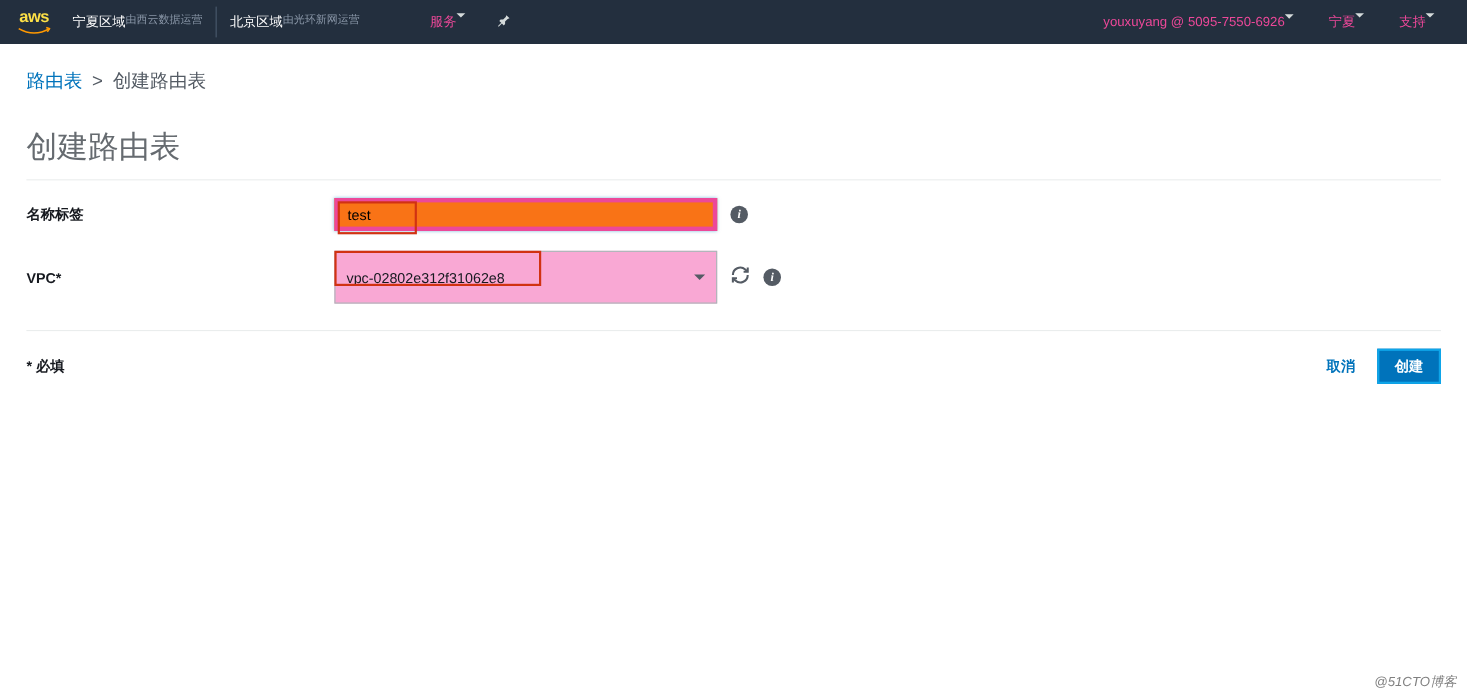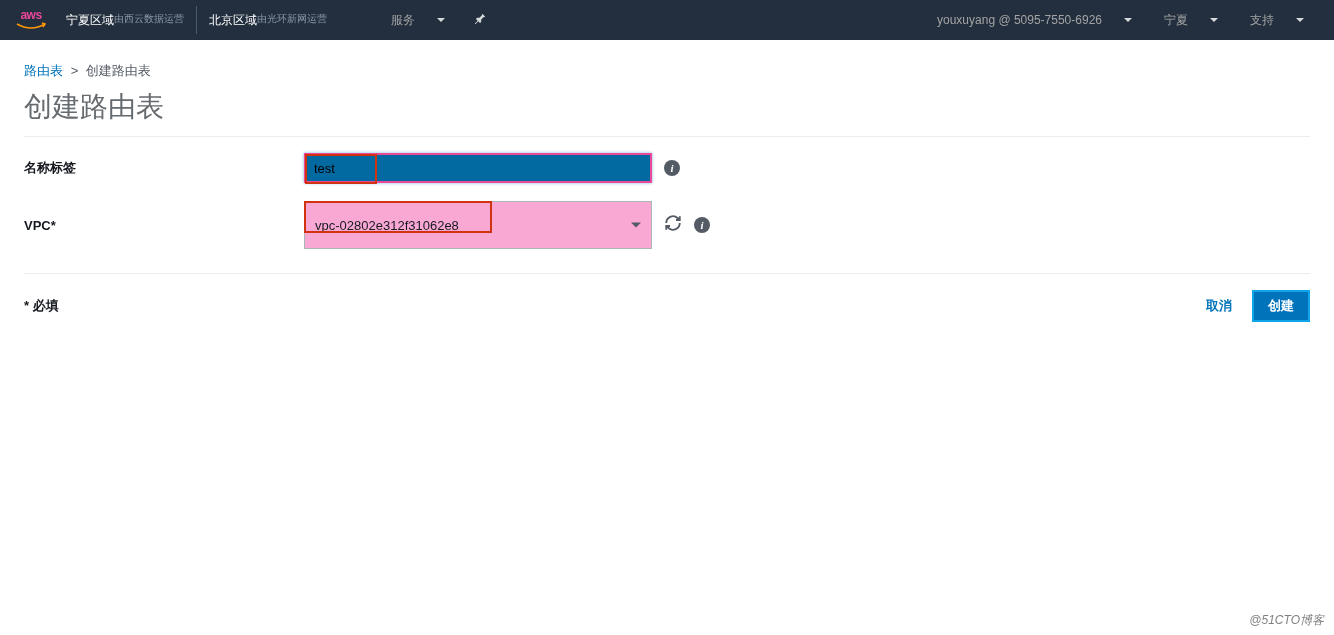--- a/index.html
+++ b/index.html
@@ -10,47 +10,47 @@
       background: #232f3e;
       color: #fff;
       display: flex;
       align-items: center;
       height: 40px;
       padding: 0 16px;
       font-size: 12px;
     }
     .nav-left { display: flex; align-items: center; gap: 0; }
     .aws-logo { display: flex; align-items: center; margin-right: 10px; }
-    .aws-logo-text { color: #ec4899; font-weight: bold; font-size: 12px; letter-spacing: -0.5px; text-align: right; }
+    .aws-logo-text { color: #fde047; font-weight: bold; font-size: 15px; letter-spacing: -0.5px; text-align: right; }
     .region-block { display: flex; flex-direction: row; padding: 4px 10px; line-height: 1.2; }
     .region-divider { width: 1px; height: 28px; background: #4a5a6e; margin: 0 2px; }
     .region-title { font-size: 12px; color: #fff; }
     .region-sub { font-size: 10px; color: #8a97a8; }
-    .nav-item { padding: 0 14px; display: flex; align-items: center; gap: 22px; cursor: pointer; color: #a3a3a3; }
+    .nav-item { padding: 0 14px; display: flex; align-items: flex-start; gap: 0; cursor: pointer; color: #ec4899; }
     .caret-down { width: 0; height: 0; border-left: 4px solid transparent; border-right: 4px solid transparent; border-top: 4px solid #d5dbdb; }
     .nav-right { margin-left: auto; display: flex; align-items: center; gap: 4px; }
     
     
     .content { padding: 22px 24px; }
-    .breadcrumb { font-size: 13px; margin-bottom: 8px; }
+    .breadcrumb { font-size: 17px; margin-bottom: 30px; }
     .breadcrumb a { color: #0073bb; text-decoration: none; cursor: pointer; }
     .breadcrumb .sep { color: #545b64; margin: 0 4px; }
     .breadcrumb .current { color: #545b64; }
     
     .page-title { font-size: 28px; font-weight: 400; color: #666b70; margin-bottom: 10px; }
     .title-rule { border: none; border-top: 1px solid #eaeded; margin-bottom: 16px; }
     .description { font-size: 13px; color: #16191f; margin-bottom: 20px; }
     
     
     .form-row { display: flex; align-items: center; margin-bottom: 18px; }
     .form-label { width: 280px; text-align: left; padding-right: 12px; font-size: 13px; font-weight: bold; color: #16191f; }
     .form-control-wrap { display: flex; align-items: center; gap: 12px; }
     .input-combo-full {
-      width: 348px; height: 30px; border: 2px solid #ec4899;
-      box-shadow: 0 0 3px rgba(0,115,187,0.5); position: relative; background: #0369a1;
+      width: 348px; height: 30px; border: 4px solid #ec4899;
+      box-shadow: 0 0 3px rgba(0,115,187,0.5); position: relative; background: #f97316;
     }
     .input-combo-full .red-overlay {
       position: absolute; left: -1px; top: -1px; width: 72px; height: 30px;
       border: 2px solid #d13212; pointer-events: none;
     }
     .input-combo-full input {
       width: 100%; height: 100%; border: none; outline: none; padding: 4px 8px; font-size: 13px; background: transparent;
     }
     
     .select-wrap {

